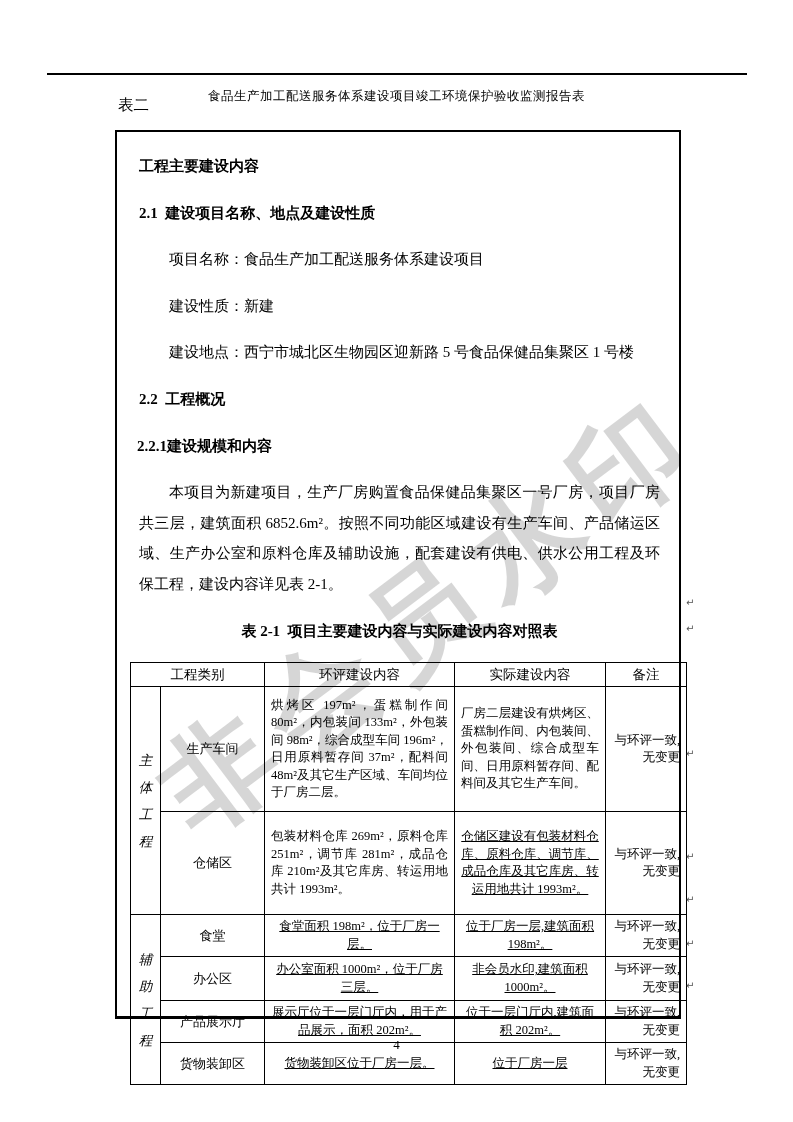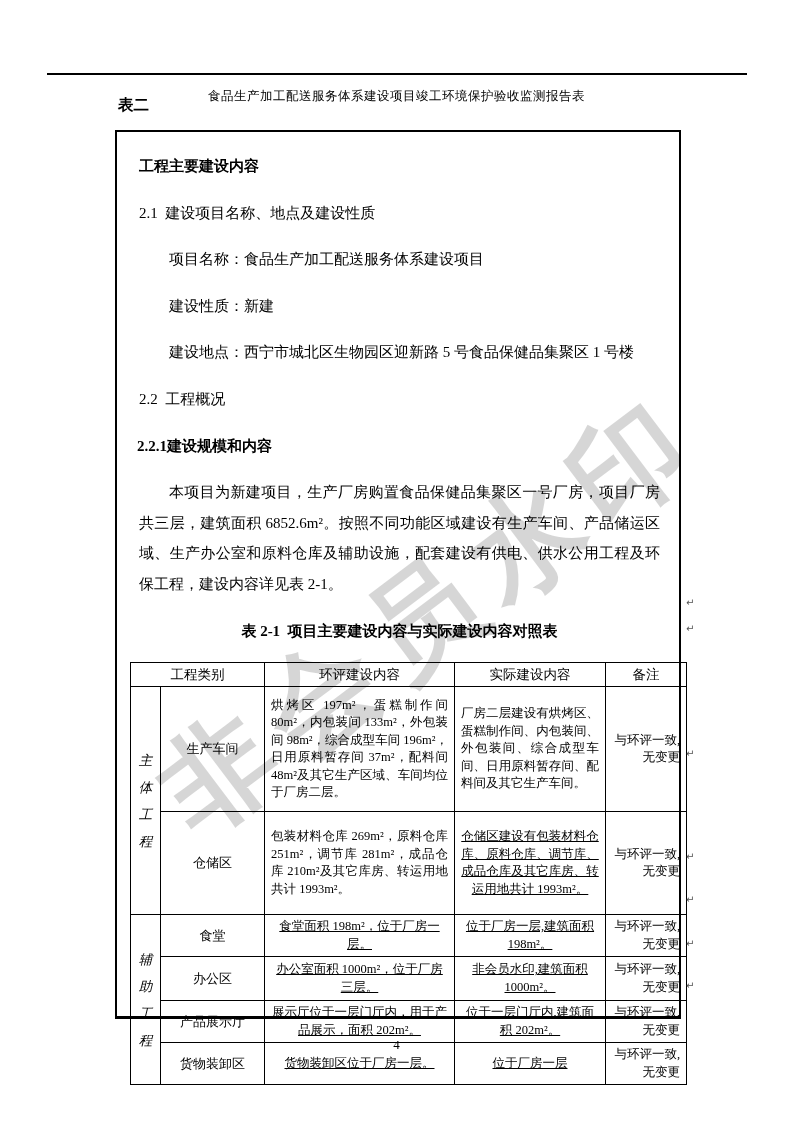--- a/index.html
+++ b/index.html
@@ -15,21 +15,21 @@
   .doc-header{
     position:absolute;top:52px;left:0;width:100%;
     text-align:center;font-size:12.5px;letter-spacing:.5px;margin-top:36px;
   }
   .header-rule{
     position:absolute;top:73px;left:47px;width:700px;height:0;
     border-top:2px solid #000;
   }
   .table-label{
     position:absolute;top:95px;left:118px;
-    font-size:15.5px;font-weight:bold;
+    font-size:15.5px;font-weight:normal;
   }
   .watermark{
     position:absolute;left:430px;top:615px;
     transform:translate(-50%,-50%) rotate(-37deg);
     font-size:112px;font-weight:bold;letter-spacing:16px;
     color:rgba(0,0,0,0.16);white-space:nowrap;
     z-index:0;pointer-events:none;
   }
   .content-box{
     position:absolute;top:130px;left:115px;
@@ -37,21 +37,21 @@
     border:2px solid #000;border-bottom-width:3px;
     box-sizing:border-box;
     padding:3px 3px 0 6px;
     z-index:1;
   }
   .content-box p{
     margin:16px;font-size:15px;line-height:30.6px;
     white-space:pre-wrap;
   }
   .box-title{font-weight:bold;font-size:15.5px;}
-  .h-sec{font-weight:normal;font-size:15.5px;}
+  .h-sec{font-weight:bold;font-size:15.5px;}
   .h-sub{font-weight:bold;font-size:15.5px;margin-left:14px !important;}
   .indent{text-indent:30px;}
   .just{text-align:justify;}
   .tbl-title{
     text-align:center;font-weight:bold;font-size:14.5px;
   }
   table.tbl{
     border-collapse:collapse;table-layout:fixed;
     width:556px;margin-left:7px;
     font-size:12.5px;

